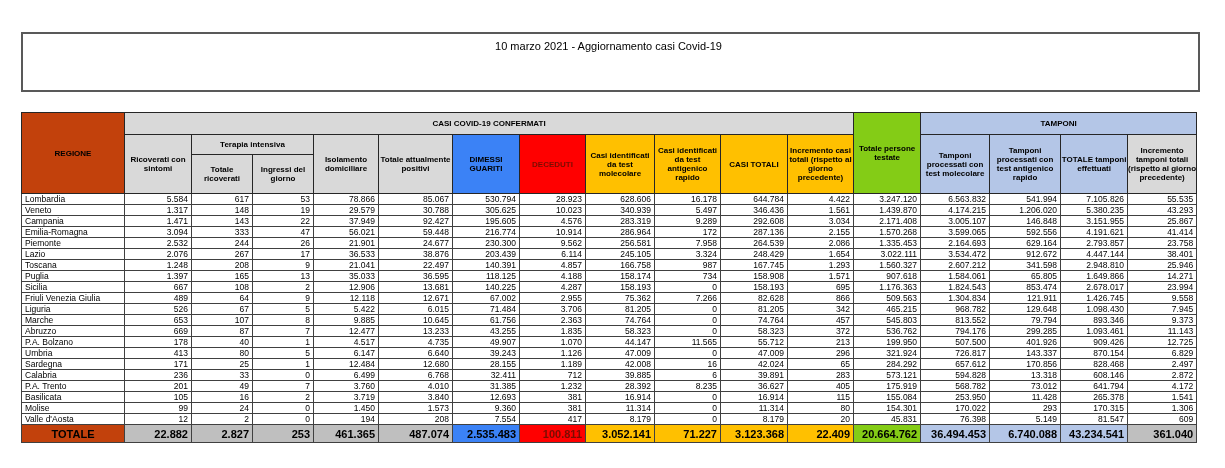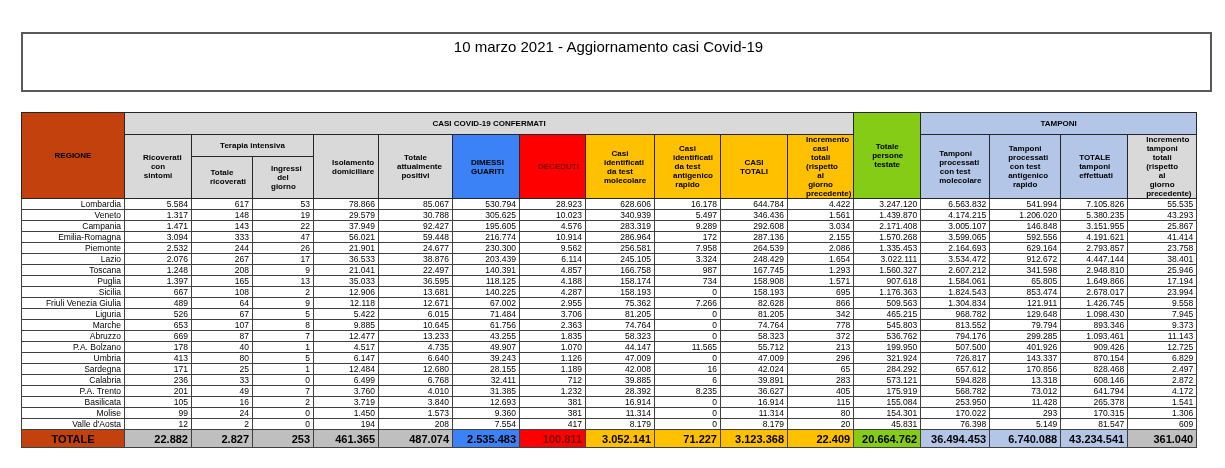--- a/index.html
+++ b/index.html
@@ -1,40 +1,40 @@
 <!DOCTYPE html>
 <html><head>
 <meta charset="utf-8">
 <style>
   html,body{margin:0;padding:0;background:#fff;}
   body{width:1225px;height:468px;position:relative;font-family:"Liberation Sans",sans-serif;color:#000;overflow:hidden;}
 
   .title-box{
     position:absolute;left:21px;top:32px;width:1171px;height:43px;
-    border:2px solid #595959;text-align:center;font-size:15px;
+    border:2px solid #595959;text-align:center;font-size:11px;
     display:flex;flex-direction:column;justify-content:space-between;
-    padding:6px 16px 7px 0;box-sizing:content-box;
+    padding:6px 4px 7px 0;box-sizing:content-box;
   }
   .title-box div{line-height:13px;}
 
   table.covid{
     position:absolute;left:21px;top:112px;width:1175px;
     border-collapse:collapse;table-layout:fixed;
     font-family:"Liberation Sans",sans-serif;
   }
   table.covid th{
     border:1px solid #262626;font-weight:bold;font-size:8px;line-height:9px;
-    text-align:center;vertical-align:middle;padding:0 18px;overflow:hidden;
+    text-align:center;vertical-align:middle;padding:0 0;overflow:hidden;
   }
   table.covid td{
     border:1px solid #404040;font-size:8.5px;line-height:10px;height:10px;
     padding:0 3px;white-space:nowrap;overflow:hidden;vertical-align:middle;
   }
   td.num{text-align:right;}
-  td.region{text-align:right;}
+  td.region{text-align:left;}
   tr.hdr-a{height:22px;}
   tr.hdr-b{height:20px;}
   tr.hdr-c{height:39px;}
   .group-th{font-size:10px;}
   .terapia-th{font-size:8.5px;}
   tr.total-row td{font-weight:bold;height:17px;font-size:11px;}
 
   .bg-gray-dark{background:#c2410c;}
   .bg-gray{background:#d9d9d9;}
   .bg-gray-mid{background:#bfbfbf;}
@@ -244,21 +244,21 @@
         <td class="num">118.125</td>
         <td class="num">4.188</td>
         <td class="num">158.174</td>
         <td class="num">734</td>
         <td class="num">158.908</td>
         <td class="num">1.571</td>
         <td class="num">907.618</td>
         <td class="num">1.584.061</td>
         <td class="num">65.805</td>
         <td class="num">1.649.866</td>
-        <td class="num">17.194</td>
+        <td class="num">14.271</td>
       </tr>
       <tr>
         <td class="region">Sicilia</td>
         <td class="num">667</td>
         <td class="num">108</td>
         <td class="num">2</td>
         <td class="num">12.906</td>
         <td class="num">13.681</td>
         <td class="num">140.225</td>
         <td class="num">4.287</td>
@@ -315,21 +315,21 @@
         <td class="num">653</td>
         <td class="num">107</td>
         <td class="num">8</td>
         <td class="num">9.885</td>
         <td class="num">10.645</td>
         <td class="num">61.756</td>
         <td class="num">2.363</td>
         <td class="num">74.764</td>
         <td class="num">0</td>
         <td class="num">74.764</td>
-        <td class="num">778</td>
+        <td class="num">457</td>
         <td class="num">545.803</td>
         <td class="num">813.552</td>
         <td class="num">79.794</td>
         <td class="num">893.346</td>
         <td class="num">9.373</td>
       </tr>
       <tr>
         <td class="region">Abruzzo</td>
         <td class="num">669</td>
         <td class="num">87</td>

